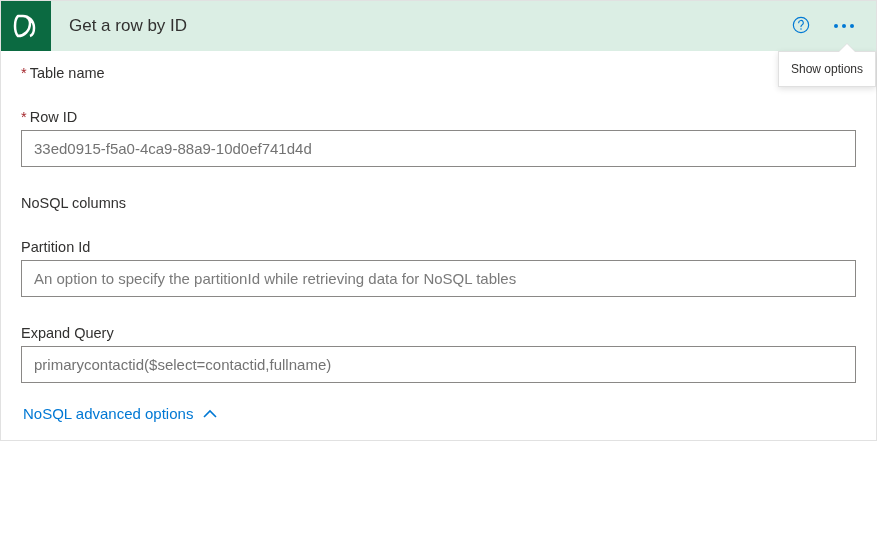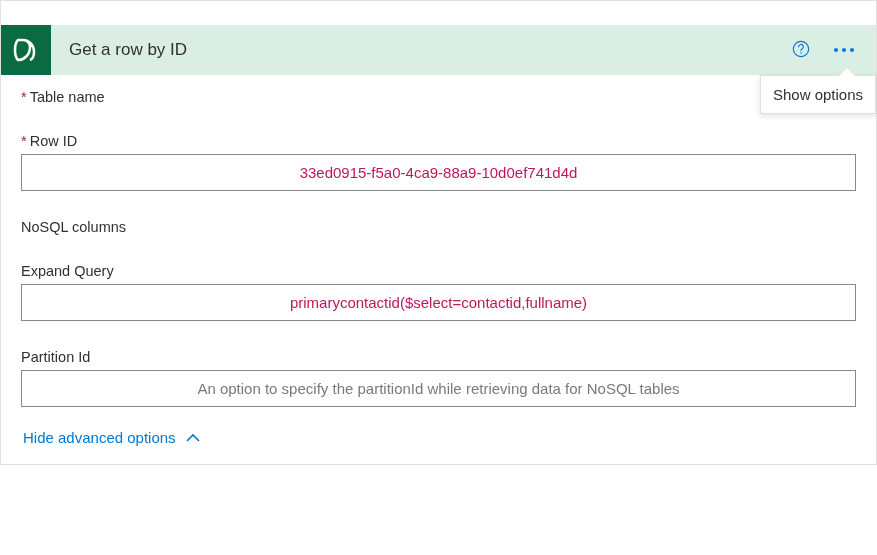--- a/index.html
+++ b/index.html
@@ -14,21 +14,20 @@
     width: 877px;
     border: 1px solid #e1e1e1;
     background: #ffffff;
   }
   .header {
     display: flex;
     align-items: center;
     background: #dbeee4;
     height: 50px;
     position: relative;
-    margin-top: 24px;
   }
   .header-icon {
     width: 50px;
     height: 50px;
     background: #0b6a41;
     display: flex;
     align-items: center;
     justify-content: center;
     flex-shrink: 0;
   }
@@ -58,21 +57,21 @@
     justify-content:center;
   }
   .tooltip {
     position: absolute;
     right: 0px;
     top: 50px;
     background: #ffffff;
     border: 1px solid #e0e0e0;
     box-shadow: 0 2px 6px rgba(0,0,0,0.12);
     padding: 10px 12px;
-    font-size: 15px;
+    font-size: 12px;
     color: #323130;
     z-index: 10;
   }
   .tooltip::before {
     content: "";
     position: absolute;
     top: -8px;
     right: 20px;
     border-left: 8px solid transparent;
     border-right: 8px solid transparent;
@@ -119,24 +118,23 @@
   }
   .control.select {
     cursor: pointer;
   }
   .control input {
     border: 0;
     outline: 0;
     font-size: 15px;
     font-family: inherit;
     width: 100%;
-    color: #be185d;
+    color: #737373;
     padding: 0;
     background: transparent;
-    text-align: center;
   }
   .control input::placeholder {
     color: #7a7a7a;
   }
   .chevron {
     flex-shrink: 0;
     margin-left: 8px;
   }
   .toggle-row {
     margin-top: 22px;
@@ -197,35 +195,35 @@
       <div class="control">
         <input type="text" value="33ed0915-f5a0-4ca9-88a9-10d0ef741d4d" style="">
       </div>
     </div>
 
     <div class="field">
       <div class="label">NoSQL columns</div>
     </div>
 
     <div class="field">
+      <div class="label">Partition Id</div>
+      <div class="control">
+        <input type="text" placeholder="An option to specify the partitionId while retrieving data for NoSQL tables" style="">
+      </div>
+    </div>
+
+    <div class="field">
       <div class="label">Expand Query</div>
       <div class="control">
         <input type="text" value="primarycontactid($select=contactid,fullname)" style="">
       </div>
     </div>
 
-    <div class="field">
-      <div class="label">Partition Id</div>
-      <div class="control">
-        <input type="text" placeholder="An option to specify the partitionId while retrieving data for NoSQL tables" style="">
-      </div>
-    </div>
-
     <div class="toggle-row">
-      <span>Hide advanced options</span>
+      <span>NoSQL advanced options</span>
       <span>
         <svg width="14" height="10" viewBox="0 0 14 10">
           <path d="M1 8 L7 2 L13 8" fill="none" stroke="#0078d4" stroke-width="1.6"></path>
         </svg>
       </span>
     </div>
 
   </div>
 </div>
 

